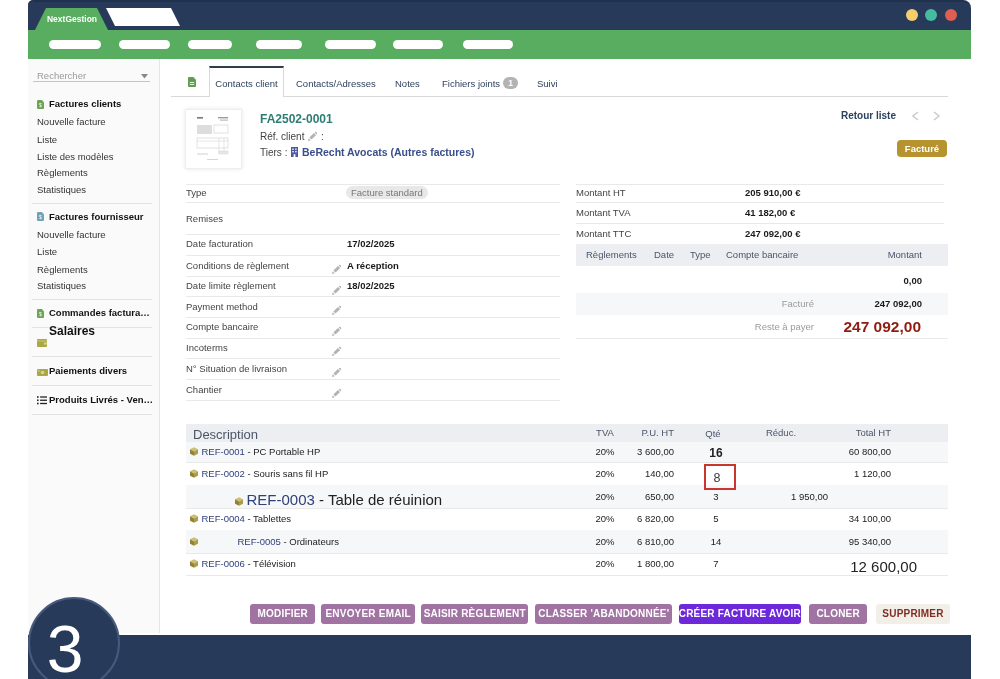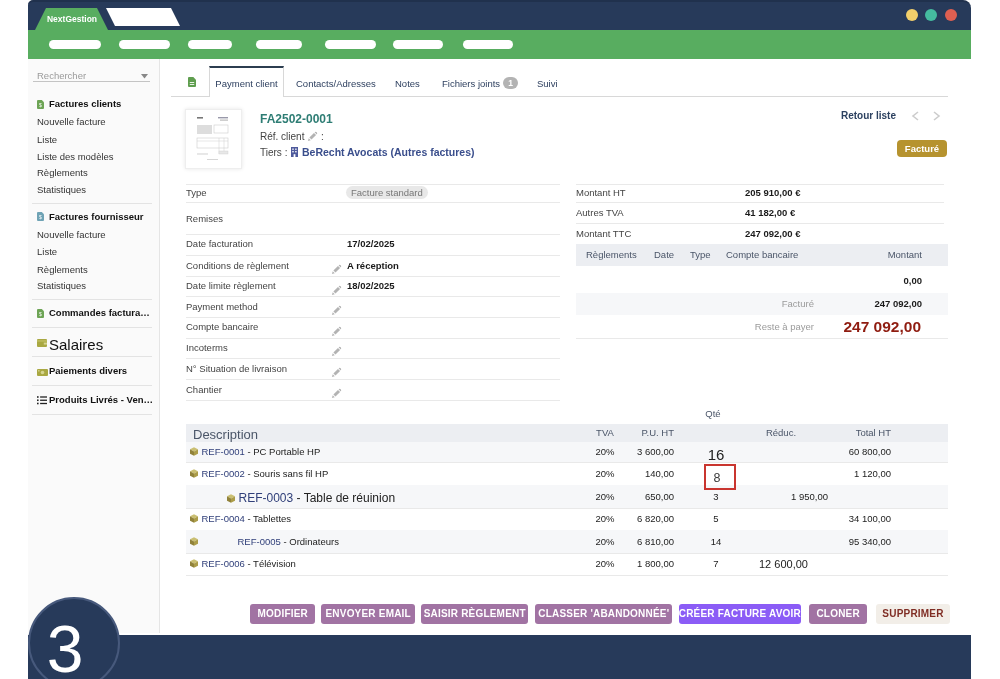--- a/index.html
+++ b/index.html
@@ -69,21 +69,21 @@
       <path d="M0,1 a1,1 0 0 1 1,-1 L4.8,0 L7,2.2 L7,8 a1,1 0 0 1 -1,1 L1,9 a1,1 0 0 1 -1,-1 Z" fill="#6da455"></path>
       <text x="3.5" y="7.2" font-size="5" fill="#fff" text-anchor="middle" font-family="Liberation Sans">$</text>
     </svg>
   <div class="abs" style="left:49px;top:307px;font-size:9.5px;font-weight:bold;color:#111;">Commandes factura…</div>
   <div class="hline" style="left:32px;top:327px;width:120px;background:#e3e3e3;"></div>
   <svg class="abs" style="left:37px;top:339px;" width="10" height="8" viewBox="0 0 10 8">
       <rect x="0" y="0" width="10" height="8" rx="1" fill="#a9a842"></rect>
       <rect x="0" y="1.4" width="10" height="1.1" fill="#c6c56a"></rect>
       <rect x="6.8" y="3.6" width="3.2" height="2" fill="#d6d590"></rect>
     </svg>
-  <div class="abs" style="left:49px;top:336px;font-size:15px;font-weight:normal;color:#111;">Salaires</div>
+  <div class="abs" style="left:49px;top:324px;font-size:12px;font-weight:bold;color:#111;">Salaires</div>
   <div class="hline" style="left:32px;top:356px;width:120px;background:#e3e3e3;"></div>
   <svg class="abs" style="left:37px;top:368.5px;" width="11" height="7" viewBox="0 0 11 7">
       <rect x="0" y="0" width="11" height="7" rx="1" fill="#a9a842"></rect>
       <circle cx="5.5" cy="3.5" r="1.8" fill="#d6d590"></circle>
       <rect x="1.1" y="1.1" width="1.4" height="1.4" fill="#d6d590"></rect>
     </svg>
   <div class="abs" style="left:49px;top:365px;font-size:9.5px;font-weight:bold;color:#111;">Paiements divers</div>
   <div class="hline" style="left:32px;top:385px;width:120px;background:#e3e3e3;"></div>
   <svg class="abs" style="left:37px;top:395.5px;" width="10" height="9" viewBox="0 0 10 9">
       <rect x="0" y="0.19999999999999996" width="1.6" height="1.6" fill="#222"></rect>
@@ -91,21 +91,21 @@
       <rect x="0" y="3.45" width="1.6" height="1.6" fill="#222"></rect>
       <rect x="3.1" y="3.6" width="6.9" height="1.3" fill="#222"></rect>
       <rect x="0" y="6.7" width="1.6" height="1.6" fill="#222"></rect>
       <rect x="3.1" y="6.85" width="6.9" height="1.3" fill="#222"></rect>
     </svg>
   <div class="abs" style="left:49px;top:394px;font-size:9.5px;font-weight:bold;color:#111;">Produits Livrés - Ven…</div>
   <div class="hline" style="left:32px;top:414px;width:120px;background:#e3e3e3;"></div>
 
   <div class="abs" style="left:171px;top:95.5px;width:777px;height:1px;background:#d8d8d8;"></div>
   <div class="abs" style="left:209px;top:66px;width:75px;height:30.5px;background:#fff;border:1px solid #d8d8d8;border-top:2.5px solid #2c3e50;border-bottom:none;box-sizing:border-box;"></div>
-  <div class="tab" style="left:209px;width:75px;text-align:center;">Payment client</div>
+  <div class="tab" style="left:209px;width:75px;text-align:center;">Contacts client</div>
   <div class="tab" style="left:296px;">Contacts/Adresses</div>
   <div class="tab" style="left:395px;">Notes</div>
   <div class="tab" style="left:442px;">Fichiers joints</div>
   <div class="abs" style="left:503px;top:77px;width:15px;height:12px;background:#b3b3b3;border-radius:6px;color:#fff;font-size:8.5px;font-weight:bold;text-align:center;line-height:12px;">1</div>
   <div class="tab" style="left:537px;">Suivi</div>
   <svg class="abs" style="left:188px;top:77px;" width="8" height="10" viewBox="0 0 8 10">
     <path d="M0,1 a1,1 0 0 1 1,-1 L5.3,0 L8,2.7 L8,9 a1,1 0 0 1 -1,1 L1,10 a1,1 0 0 1 -1,-1 Z" fill="#5f9e4f"></path>
     <rect x="1.8" y="5" width="4.4" height="1" fill="#fff" opacity=".85"></rect>
       <rect x="1.8" y="7" width="4.4" height="1" fill="#fff" opacity=".85"></rect>
   </svg>
@@ -195,21 +195,21 @@
   <div class="abs lbl" style="left:186px;top:383.5px;">Chantier</div>
   <div class="abs" style="left:331px;top:383.0px;"><svg class="pencil" width="11" height="11" viewBox="0 0 12 12">
         <path d="M1,11 L1.9,7.9 L4.1,10.1 Z M2.6,7.1 L7.6,2.1 L9.9,4.4 L4.9,9.4 Z M8.3,1.4 a1.6,1.6 0 0 1 2.3,2.3 L10.6,3.7 Z" fill="#b3b3b3"></path>
       </svg></div>
   <div class="hline" style="left:186px;top:400.0px;width:374px;"></div>
 
   <div class="hline" style="left:576px;top:184px;width:368px;"></div>
   <div class="abs lbl" style="left:576px;top:187.0px;">Montant HT</div>
   <div class="abs val" style="left:745px;top:187.0px;">205 910,00 €</div>
   <div class="hline" style="left:576px;top:202.4px;width:368px;"></div>
-  <div class="abs lbl" style="left:576px;top:207.0px;">Autres TVA</div>
+  <div class="abs lbl" style="left:576px;top:207.0px;">Montant TVA</div>
   <div class="abs val" style="left:745px;top:207.0px;">41 182,00 €</div>
   <div class="hline" style="left:576px;top:222.5px;width:368px;"></div>
   <div class="abs lbl" style="left:576px;top:227.5px;">Montant TTC</div>
   <div class="abs val" style="left:745px;top:227.5px;">247 092,00 €</div>
   <div class="abs" style="left:576px;top:243.5px;width:372px;height:22.5px;background:#eceef2;"></div>
   <div class="abs" style="left:586px;top:249px;font-size:9.5px;color:#4a5568;">Règlements</div>
   <div class="abs" style="left:654px;top:249px;font-size:9.5px;color:#4a5568;">Date</div>
   <div class="abs" style="left:690px;top:249px;font-size:9.5px;color:#4a5568;">Type</div>
   <div class="abs" style="left:726px;top:249px;font-size:9.5px;color:#4a5568;">Compte bancaire</div>
   <div class="abs" style="left:822px;top:249px;width:100px;text-align:right;font-size:9.5px;color:#4a5568;">Montant</div>
@@ -218,46 +218,46 @@
   <div class="abs" style="left:614px;top:298px;width:200px;text-align:right;font-size:9.5px;color:#9b9b9b;">Facturé</div>
   <div class="abs val" style="left:822px;top:298px;width:100px;text-align:right;">247 092,00</div>
   <div class="abs" style="left:614px;top:321px;width:200px;text-align:right;font-size:9.5px;color:#9b9b9b;">Reste à payer</div>
   <div class="abs" style="left:721px;top:317.5px;width:200px;text-align:right;font-size:15.5px;font-weight:bold;color:#8f1c10;">247 092,00</div>
   <div class="hline" style="left:576px;top:338px;width:372px;"></div>
 
   <div class="abs" style="left:186px;top:423.5px;width:762px;height:18px;background:#eceef2;"></div>
   <div class="abs" style="left:193px;top:427px;font-size:13px;color:#4a5568;">Description</div>
   <div class="abs" style="left:580px;top:427px;width:50px;text-align:center;font-size:9.5px;color:#4a5568;">TVA</div>
   <div class="abs" style="left:574px;top:427px;width:100px;text-align:right;font-size:9.5px;color:#4a5568;">P.U. HT</div>
-  <div class="abs" style="left:683px;top:408px;width:60px;text-align:center;font-size:9.5px;color:#4a5568;">Qté</div>
+  <div class="abs" style="left:683px;top:428px;width:60px;text-align:center;font-size:9.5px;color:#4a5568;">Qté</div>
   <div class="abs" style="left:751px;top:427px;width:60px;text-align:center;font-size:9.5px;color:#4a5568;">Réduc.</div>
   <div class="abs" style="left:791px;top:427px;width:100px;text-align:right;font-size:9.5px;color:#4a5568;">Total HT</div>
   <div class="abs" style="left:186px;top:441.5px;width:762px;height:20.9px;background:#f6f7f9;"></div>
   <div class="abs" style="left:190px;top:445.9px;font-size:9.5px;color:#222;"><svg style="display:inline-block;vertical-align:-1px;margin-right:3.5px;" width="8" height="9" viewBox="0 0 11 12">
         <polygon points="5.5,0 11,3 5.5,6 0,3" fill="#cabf72"></polygon>
         <polygon points="0,3 5.5,6 5.5,12 0,9" fill="#91823a"></polygon>
         <polygon points="11,3 5.5,6 5.5,12 11,9" fill="#ab9c48"></polygon>
       </svg><span style="color:#31407a;">REF-0001</span> - PC Portable HP</div>
   <div class="abs" style="left:580px;top:445.9px;width:50px;text-align:center;font-size:9.5px;color:#222;">20%</div>
   <div class="abs" style="left:574px;top:445.9px;width:100px;text-align:right;font-size:9.5px;color:#222;">3 600,00</div>
-  <div class="abs" style="left:686px;top:445.9px;width:60px;text-align:center;font-size:15px;color:#222;">16</div>
+  <div class="abs" style="left:686px;top:445.9px;width:60px;text-align:center;font-size:12px;color:#222;font-weight:bold;">16</div>
   <div class="abs" style="left:791px;top:445.9px;width:100px;text-align:right;font-size:9.5px;color:#222;">60 800,00</div>
   <div class="hline" style="left:186px;top:462.4px;width:762px;"></div>
   <div class="abs" style="left:190px;top:467.8px;font-size:9.5px;color:#222;"><svg style="display:inline-block;vertical-align:-1px;margin-right:3.5px;" width="8" height="9" viewBox="0 0 11 12">
         <polygon points="5.5,0 11,3 5.5,6 0,3" fill="#cabf72"></polygon>
         <polygon points="0,3 5.5,6 5.5,12 0,9" fill="#91823a"></polygon>
         <polygon points="11,3 5.5,6 5.5,12 11,9" fill="#ab9c48"></polygon>
       </svg><span style="color:#31407a;">REF-0002</span> - Souris sans fil HP</div>
   <div class="abs" style="left:580px;top:467.8px;width:50px;text-align:center;font-size:9.5px;color:#222;">20%</div>
   <div class="abs" style="left:574px;top:467.8px;width:100px;text-align:right;font-size:9.5px;color:#222;">140,00</div>
   <div class="abs" style="left:687px;top:470.5px;width:60px;text-align:center;font-size:12.5px;color:#3a3a3a;">8</div>
   <div class="abs" style="left:791px;top:467.8px;width:100px;text-align:right;font-size:9.5px;color:#222;">1 120,00</div>
   <div class="hline" style="left:186px;top:485.2px;width:762px;"></div>
   <div class="abs" style="left:186px;top:485.2px;width:762px;height:22.6px;background:#f6f7f9;"></div>
-  <div class="abs" style="left:190px;top:490.5px;font-size:12px;color:#222;padding-left:37px;"><svg style="display:inline-block;vertical-align:-1px;margin-right:3.5px;" width="8" height="9" viewBox="0 0 11 12">
+  <div class="abs" style="left:198px;top:490.5px;font-size:15px;color:#222;padding-left:37px;"><svg style="display:inline-block;vertical-align:-1px;margin-right:3.5px;" width="8" height="9" viewBox="0 0 11 12">
         <polygon points="5.5,0 11,3 5.5,6 0,3" fill="#cabf72"></polygon>
         <polygon points="0,3 5.5,6 5.5,12 0,9" fill="#91823a"></polygon>
         <polygon points="11,3 5.5,6 5.5,12 11,9" fill="#ab9c48"></polygon>
       </svg><span style="color:#31407a;">REF-0003</span> - Table de réuinion</div>
   <div class="abs" style="left:580px;top:490.5px;width:50px;text-align:center;font-size:9.5px;color:#222;">20%</div>
   <div class="abs" style="left:574px;top:490.5px;width:100px;text-align:right;font-size:9.5px;color:#222;">650,00</div>
   <div class="abs" style="left:686px;top:490.5px;width:60px;text-align:center;font-size:9.5px;color:#222;">3</div>
   <div class="abs" style="left:791px;top:490.5px;width:100px;text-align:left;font-size:9.5px;color:#222;">1 950,00</div>
   <div class="hline" style="left:186px;top:507.8px;width:762px;"></div>
   <div class="abs" style="left:190px;top:513.0px;font-size:9.5px;color:#222;"><svg style="display:inline-block;vertical-align:-1px;margin-right:3.5px;" width="8" height="9" viewBox="0 0 11 12">
@@ -282,29 +282,29 @@
   <div class="abs" style="left:791px;top:535.5px;width:100px;text-align:right;font-size:9.5px;color:#222;">95 340,00</div>
   <div class="hline" style="left:186px;top:552.6px;width:762px;"></div>
   <div class="abs" style="left:190px;top:557.9px;font-size:9.5px;color:#222;"><svg style="display:inline-block;vertical-align:-1px;margin-right:3.5px;" width="8" height="9" viewBox="0 0 11 12">
         <polygon points="5.5,0 11,3 5.5,6 0,3" fill="#cabf72"></polygon>
         <polygon points="0,3 5.5,6 5.5,12 0,9" fill="#91823a"></polygon>
         <polygon points="11,3 5.5,6 5.5,12 11,9" fill="#ab9c48"></polygon>
       </svg><span style="color:#31407a;">REF-0006</span> - Télévision</div>
   <div class="abs" style="left:580px;top:557.9px;width:50px;text-align:center;font-size:9.5px;color:#222;">20%</div>
   <div class="abs" style="left:574px;top:557.9px;width:100px;text-align:right;font-size:9.5px;color:#222;">1 800,00</div>
   <div class="abs" style="left:686px;top:557.9px;width:60px;text-align:center;font-size:9.5px;color:#222;">7</div>
-  <div class="abs" style="left:759px;top:557.9px;width:100px;text-align:left;font-size:11px;color:#222;">12 600,00</div>
+  <div class="abs" style="left:817px;top:557.9px;width:100px;text-align:right;font-size:15px;color:#222;">12 600,00</div>
   <div class="hline" style="left:186px;top:575.1px;width:762px;"></div>
   <div class="abs" style="left:704px;top:463.5px;width:31.5px;height:26px;border:2px solid #c9352f;box-sizing:border-box;"></div>
 
   <div class="abs" style="left:250.4px;top:603.5px;width:64.8px;height:20.5px;background:#a173a3;border-radius:3px;color:#fff;font-size:10px;font-weight:bold;text-align:center;line-height:20.5px;letter-spacing:.2px;">MODIFIER</div>
   <div class="abs" style="left:321.4px;top:603.5px;width:93.6px;height:20.5px;background:#a173a3;border-radius:3px;color:#fff;font-size:10px;font-weight:bold;text-align:center;line-height:20.5px;letter-spacing:.2px;">ENVOYER EMAIL</div>
   <div class="abs" style="left:421.3px;top:603.5px;width:106.8px;height:20.5px;background:#a173a3;border-radius:3px;color:#fff;font-size:10px;font-weight:bold;text-align:center;line-height:20.5px;letter-spacing:.2px;">SAISIR RÈGLEMENT</div>
   <div class="abs" style="left:535.1px;top:603.5px;width:137.3px;height:20.5px;background:#a173a3;border-radius:3px;color:#fff;font-size:10px;font-weight:bold;text-align:center;line-height:20.5px;letter-spacing:.2px;">CLASSER 'ABANDONNÉE'</div>
-  <div class="abs" style="left:678.6px;top:603.5px;width:122.5px;height:20.5px;background:#8b5cf6;border-radius:3px;color:#fff;font-size:10px;font-weight:bold;text-align:center;line-height:20.5px;letter-spacing:.2px;">CRÉER FACTURE AVOIR</div>
+  <div class="abs" style="left:678.6px;top:603.5px;width:122.5px;height:20.5px;background:#6d28d9;border-radius:3px;color:#fff;font-size:10px;font-weight:bold;text-align:center;line-height:20.5px;letter-spacing:.2px;">CRÉER FACTURE AVOIR</div>
   <div class="abs" style="left:808.9px;top:603.5px;width:58.5px;height:20.5px;background:#a173a3;border-radius:3px;color:#fff;font-size:10px;font-weight:bold;text-align:center;line-height:20.5px;letter-spacing:.2px;">CLONER</div>
   <div class="abs" style="left:876px;top:603.5px;width:74px;height:20.5px;background:#f2eee8;border-radius:3px;color:#7f2d24;font-size:10px;font-weight:bold;text-align:center;line-height:20.5px;letter-spacing:.2px;">SUPPRIMER</div>
 
   <div class="abs" style="left:28px;top:635px;width:943px;height:44px;background:#273a5a;"></div>
   <div class="abs" style="left:28px;top:597px;width:93px;height:82px;overflow:hidden;">
     <div style="position:absolute;left:0;top:0;width:92px;height:92px;border-radius:50%;background:#273a5a;border:2.5px solid #47597c;box-sizing:border-box;"></div>
   </div>
   <div class="abs" style="left:40px;top:610.5px;width:50px;text-align:center;font-size:66px;color:#fff;">3</div>
 
 </div>

